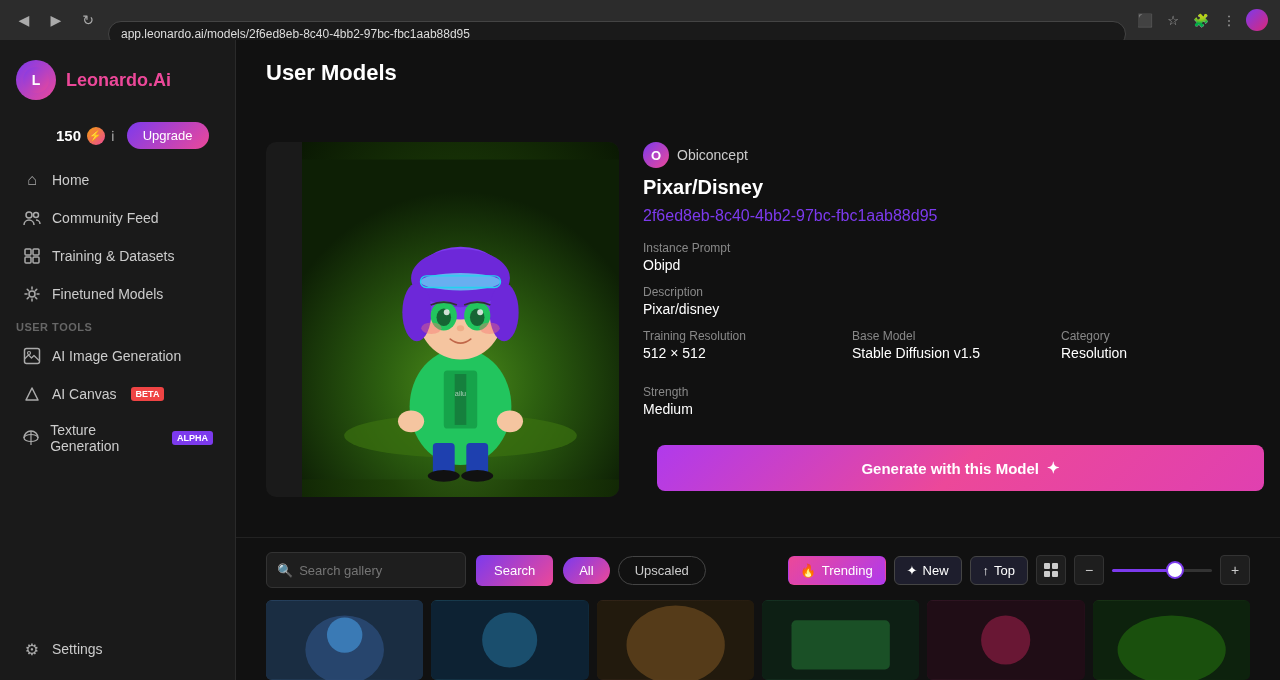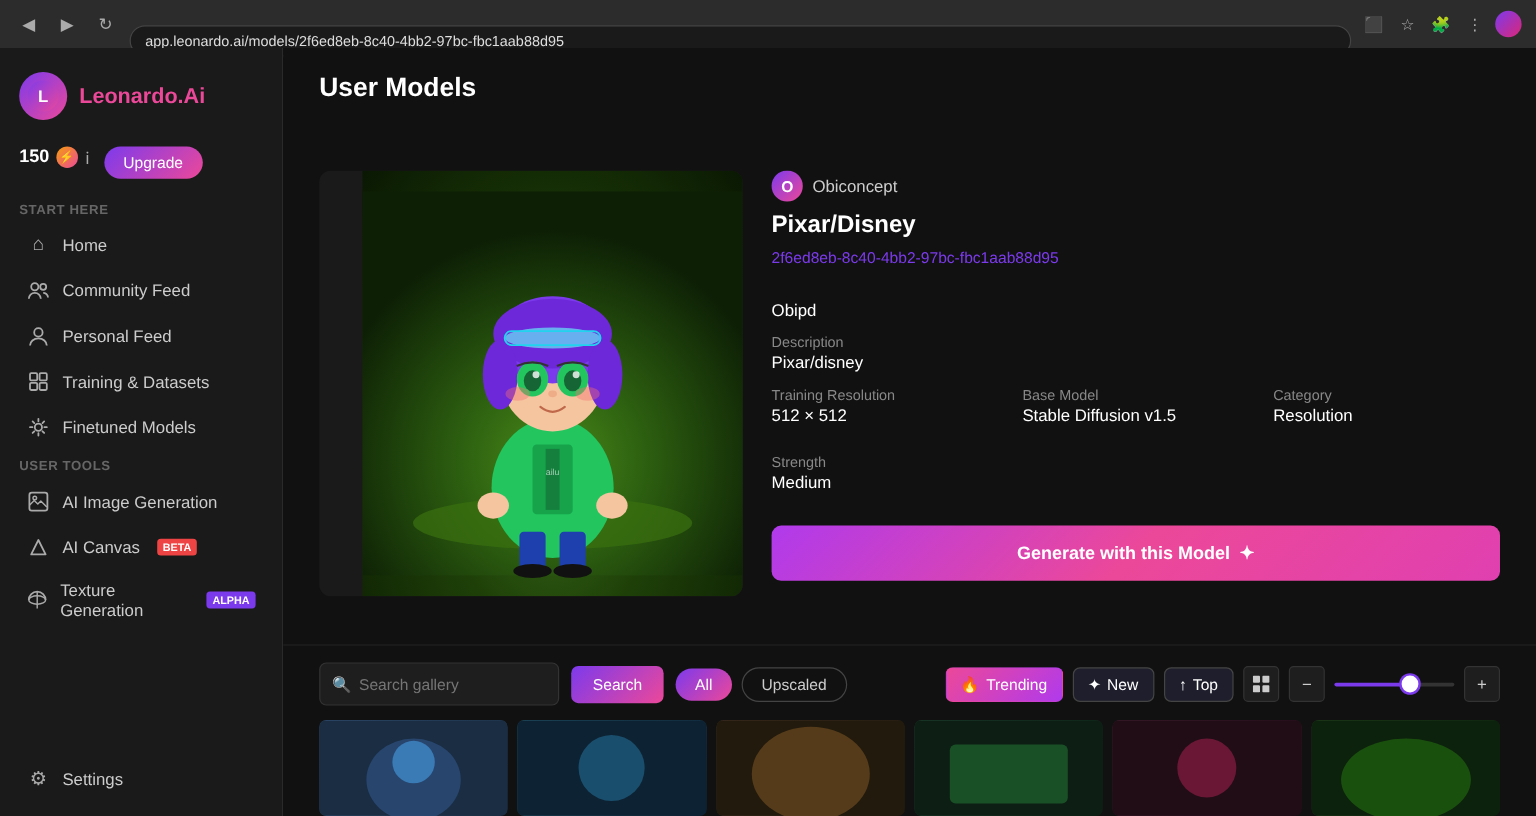--- a/index.html
+++ b/index.html
@@ -91,23 +91,24 @@
     }
     .logo-text {
       font-size: 18px;
       font-weight: 600;
       color: #fff;
     }
     .logo-text span { color: #ec4899; }
 
     .sidebar-tokens {
       display: flex;
-      align-items: flex-start;
+      align-items: center;
       gap: 6px;
       padding: 6px 16px 12px;
+      margin-left: 40px;
     }
     .token-count {
       font-size: 15px;
       font-weight: 600;
       color: #fff;
     }
     .token-icon {
       width: 18px; height: 18px;
       background: linear-gradient(135deg, #f59e0b, #ec4899);
       border-radius: 50%;
@@ -238,23 +239,23 @@
       font-size: 14px;
       color: #ccc;
     }
     .model-name {
       font-size: 20px;
       font-weight: 700;
       color: #fff;
       margin-bottom: 8px;
     }
     .model-id {
-      font-size: 13px;
+      font-size: 16px;
       color: #7c3aed;
-      margin-bottom: 28px;
+      margin-bottom: 16px;
       word-break: break-all;
     }
 
     .info-row {
       margin-bottom: 12px;
     }
     .info-label {
       font-size: 12px;
       color: #888;
       margin-bottom: 2px;
@@ -279,20 +280,21 @@
       border: none;
       border-radius: 8px;
       color: #fff;
       font-size: 15px;
       font-weight: 600;
       cursor: pointer;
       display: flex;
       align-items: center;
       justify-content: center;
       gap: 8px;
+      margin-left: 14px;
     }
 
     
     .bottom-section {
       border-top: 1px solid #222;
       padding: 14px 30px 0;
       flex-shrink: 0;
     }
     .gallery-controls {
       display: flex;
@@ -465,45 +467,35 @@
       </div>
     </div>
 
     <div class="sidebar-tokens">
       <span class="token-count">150</span>
       <div class="token-icon">⚡</div>
       <span class="token-info">ℹ</span>
       <button class="upgrade-btn">Upgrade</button>
     </div>
 
-    <div class="sidebar-section-label">Start Here</div>
 
     <div class="sidebar-item">
       <div class="sidebar-item-icon">⌂</div>
       <span>Home</span>
     </div>
     <div class="sidebar-item">
       <div class="sidebar-item-icon">
         <svg width="18" height="18" viewBox="0 0 18 18" fill="none">
           <circle cx="6" cy="6" r="3" stroke="#aaa" stroke-width="1.5"></circle>
           <circle cx="13" cy="6" r="2.5" stroke="#aaa" stroke-width="1.5"></circle>
           <path d="M1 16c0-2.8 2.2-5 5-5s5 2.2 5 5" stroke="#aaa" stroke-width="1.5"></path>
           <path d="M13 11c1.7 0 4 1.3 4 4" stroke="#aaa" stroke-width="1.5"></path>
         </svg>
       </div>
       <span>Community Feed</span>
-    </div>
-    <div class="sidebar-item">
-      <div class="sidebar-item-icon">
-        <svg width="18" height="18" viewBox="0 0 18 18" fill="none">
-          <circle cx="9" cy="6" r="3.5" stroke="#aaa" stroke-width="1.5"></circle>
-          <path d="M2 17c0-3.3 3.1-6 7-6s7 2.7 7 6" stroke="#aaa" stroke-width="1.5"></path>
-        </svg>
-      </div>
-      <span>Personal Feed</span>
     </div>
     <div class="sidebar-item">
       <div class="sidebar-item-icon">
         <svg width="18" height="18" viewBox="0 0 18 18" fill="none">
           <rect x="2" y="2" width="6" height="6" rx="1" stroke="#aaa" stroke-width="1.5"></rect>
           <rect x="10" y="2" width="6" height="6" rx="1" stroke="#aaa" stroke-width="1.5"></rect>
           <rect x="2" y="10" width="6" height="6" rx="1" stroke="#aaa" stroke-width="1.5"></rect>
           <rect x="10" y="10" width="6" height="6" rx="1" stroke="#aaa" stroke-width="1.5"></rect>
         </svg>
       </div>
@@ -638,20 +630,21 @@
 
       <div class="model-info">
         <div class="model-author">
           <div class="author-avatar">O</div>
           <span class="author-name">Obiconcept</span>
         </div>
         <div class="model-name">Pixar/Disney</div>
         <div class="model-id">2f6ed8eb-8c40-4bb2-97bc-fbc1aab88d95</div>
 
         <div class="info-row">
+          <div class="info-label">Instance Prompt</div>
           <div class="info-value">Obipd</div>
         </div>
 
         <div class="info-row">
           <div class="info-label">Description</div>
           <div class="info-value">Pixar/disney</div>
         </div>
 
         <div class="info-grid">
           <div class="info-row">

